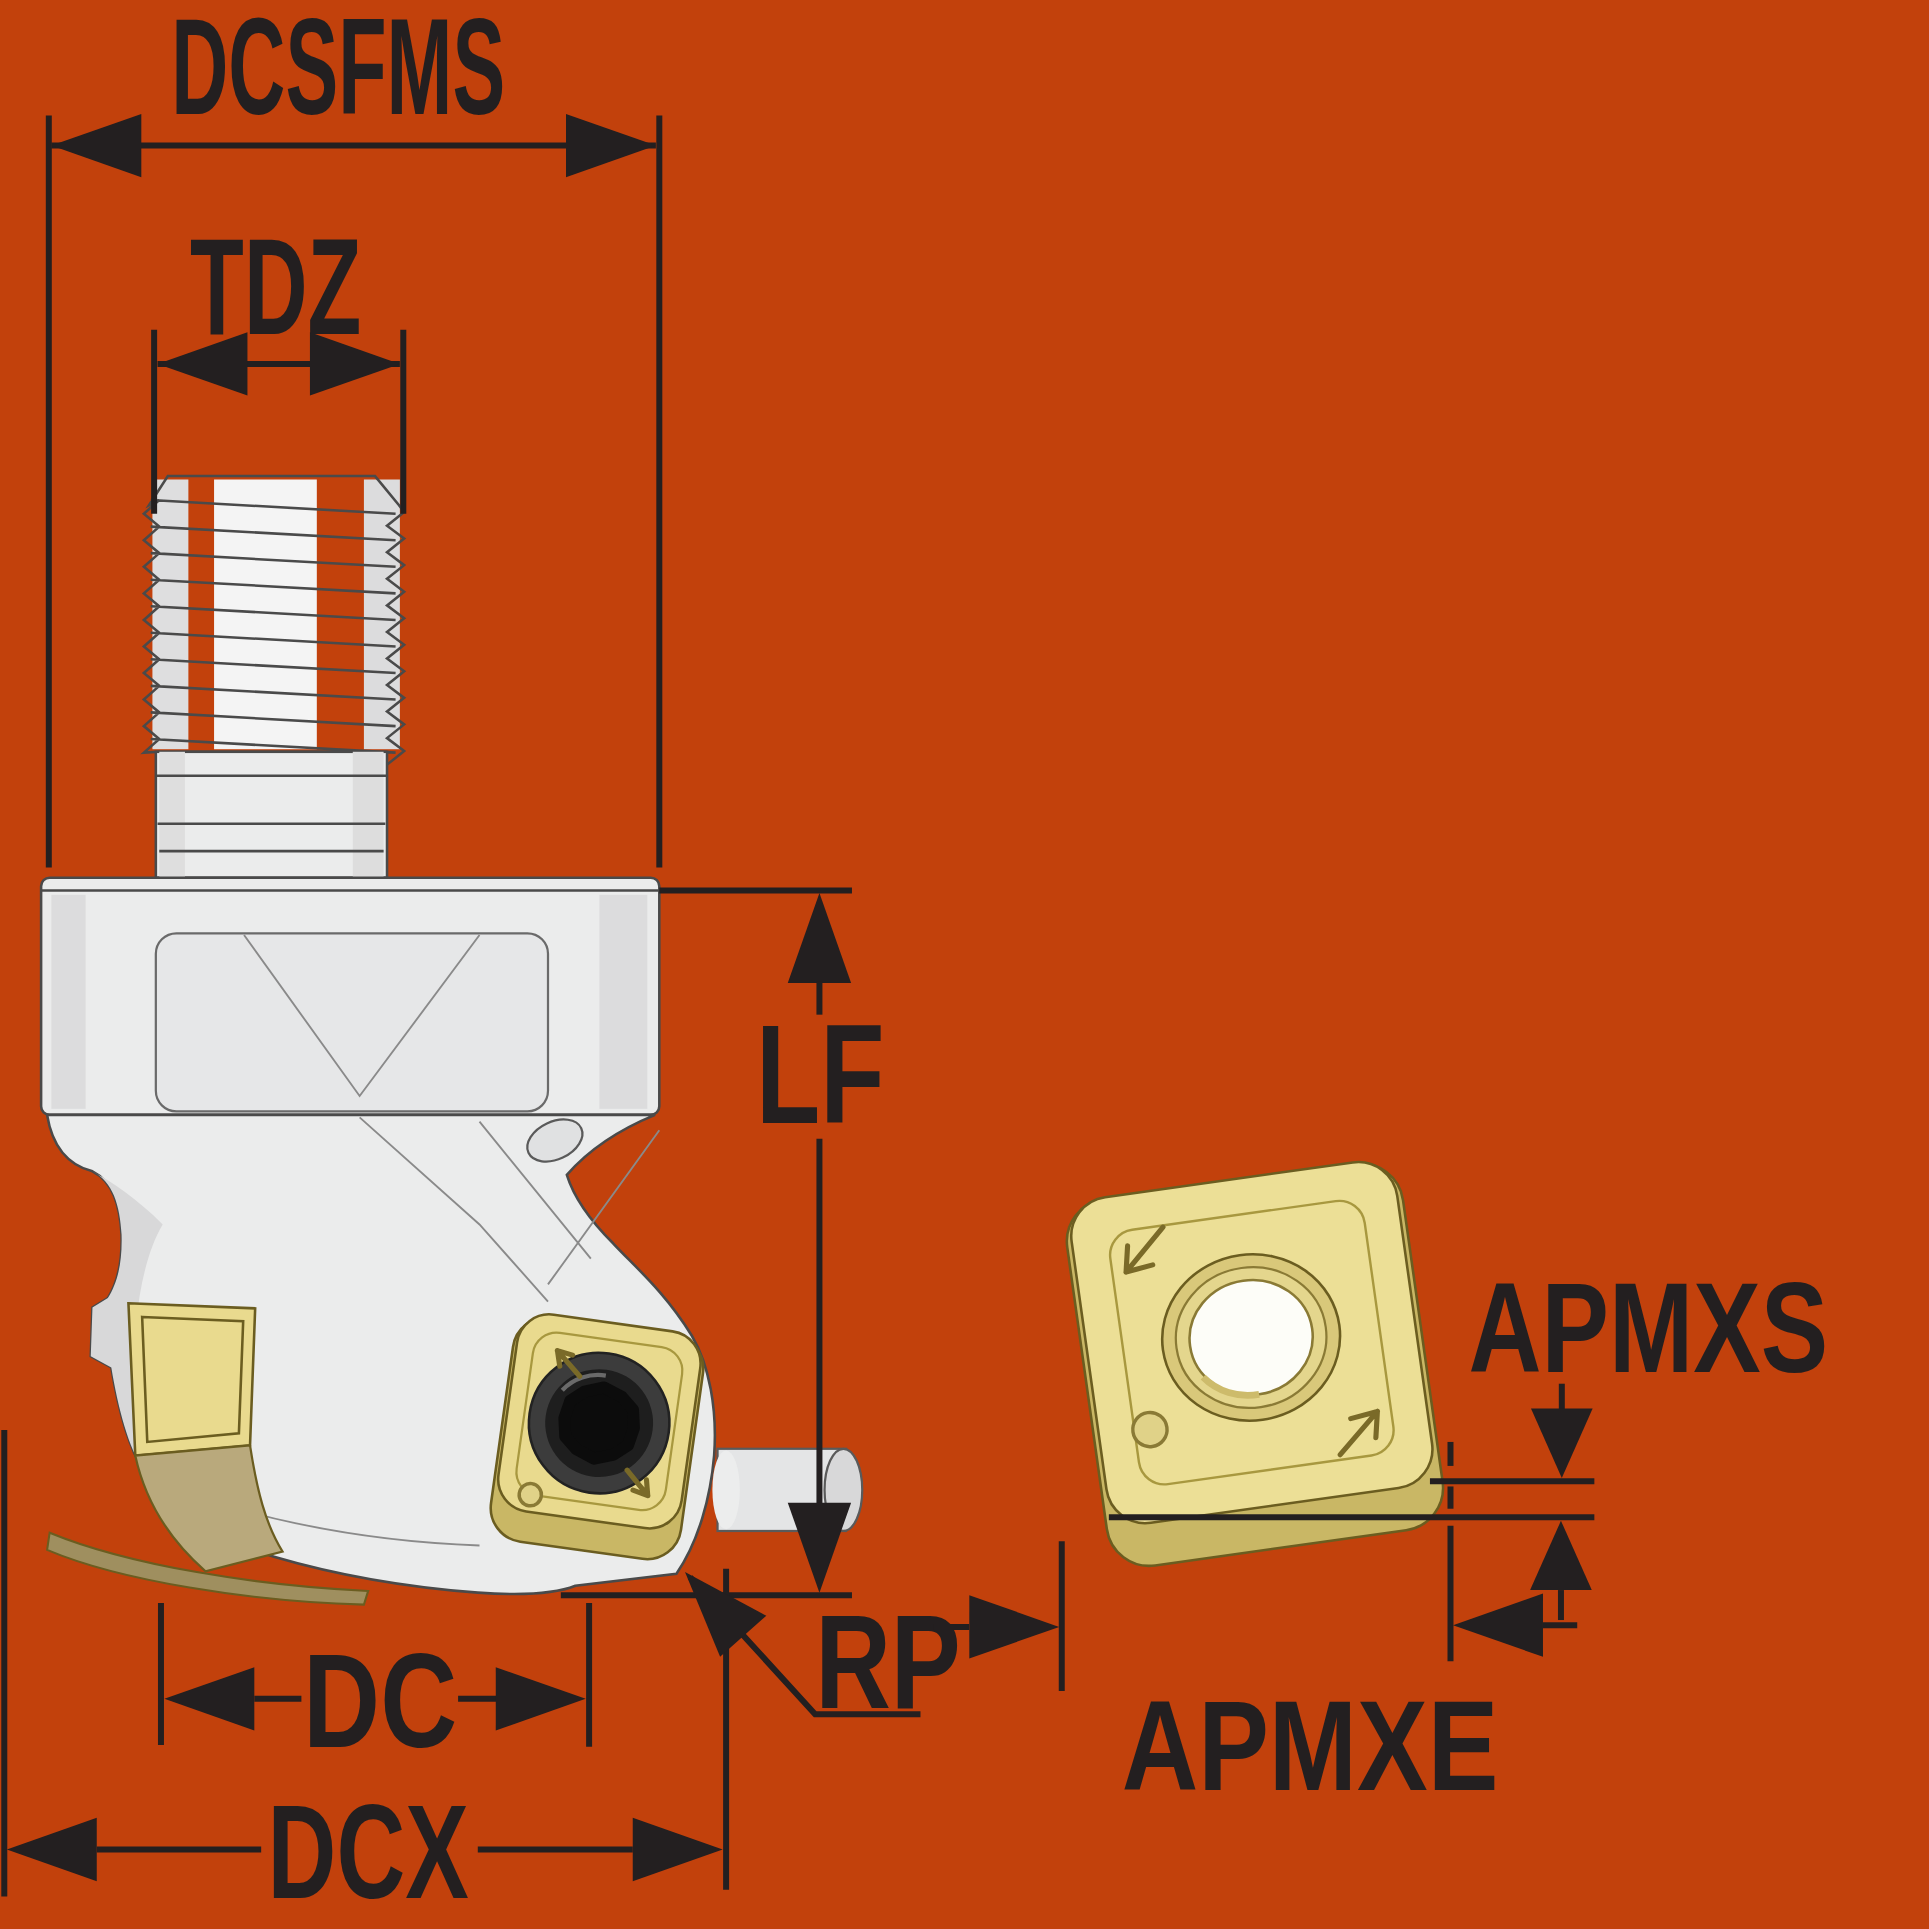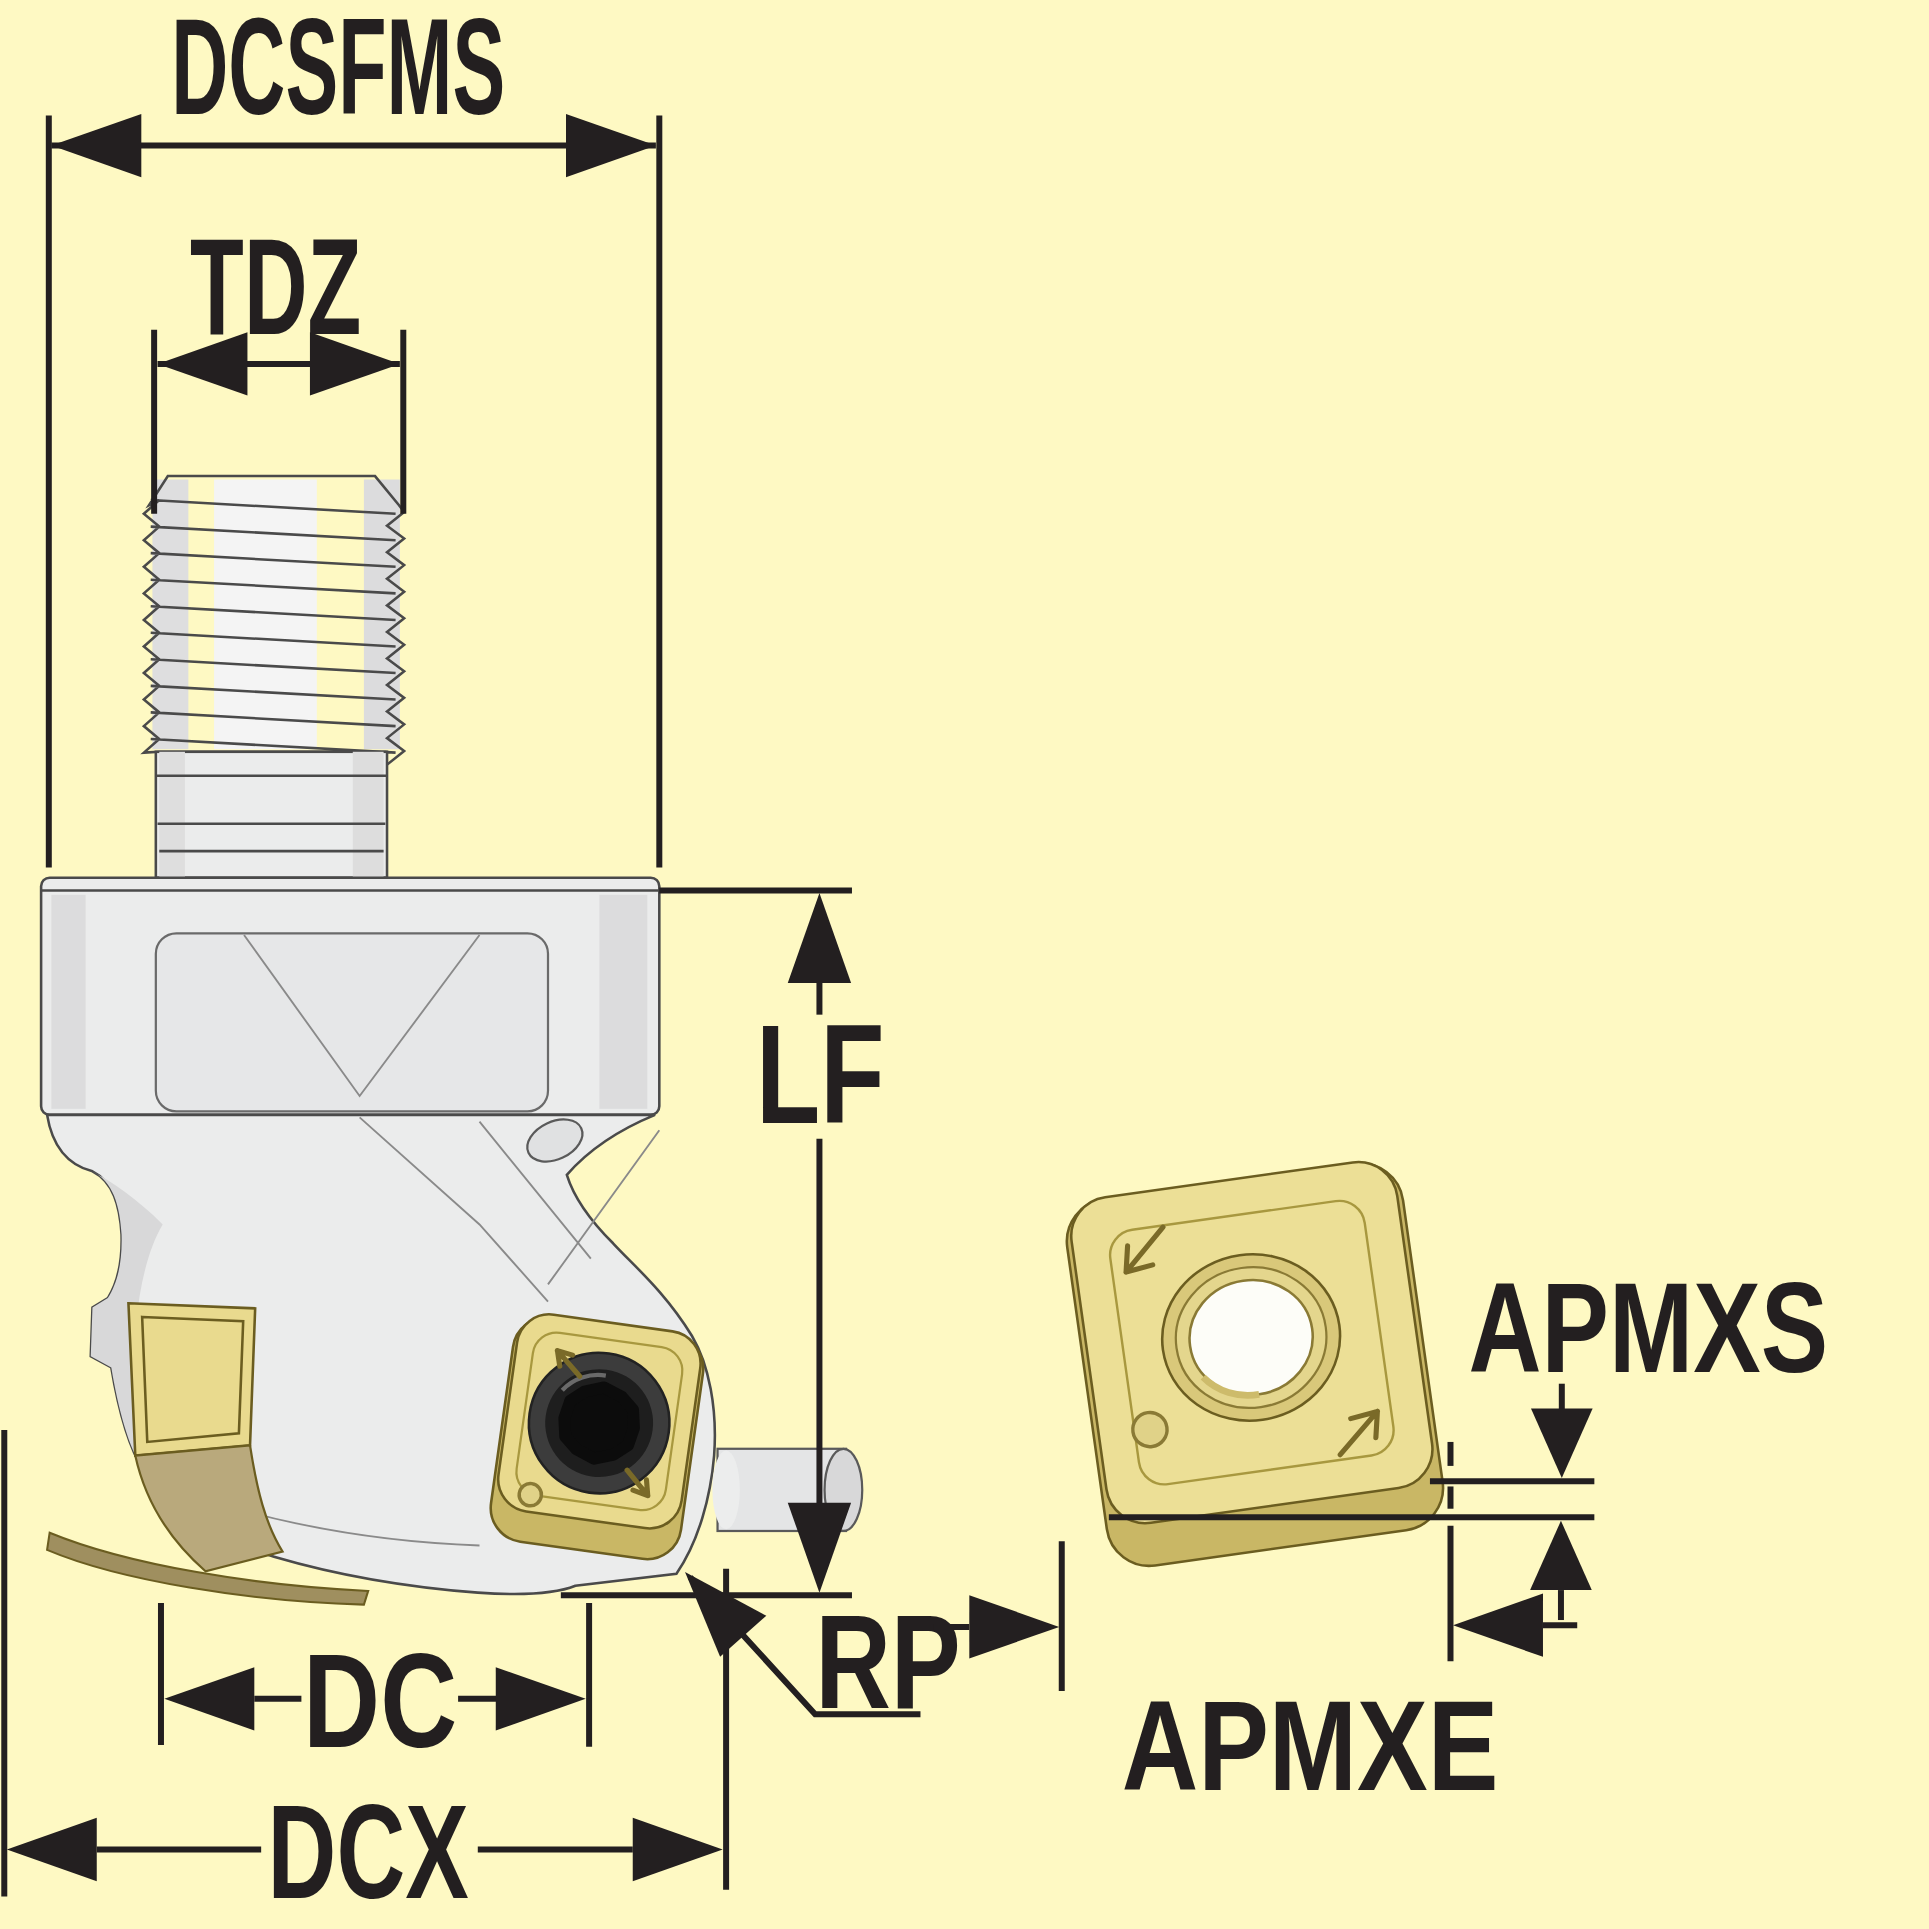--- a/index.html
+++ b/index.html
@@ -1,16 +1,16 @@
 <!DOCTYPE html>
 <html style="font-size:13.7px"><head>
 <meta charset="utf-8">
 <style>
   html,body{margin:0;padding:0;background:#fff;}
-  .stage{width:1930px;height:1930px;position:relative;background:#fef9c3;overflow:hidden;}
+  .stage{width:1930px;height:1930px;position:relative;background:#c2410c;overflow:hidden;}
   svg{display:block;}
   text{font-family:"Liberation Sans","DejaVu Sans",sans-serif;font-weight:700;fill:#231f20;}
   .dim{stroke:#231f20;stroke-width:7;fill:none;}
   .arr{fill:#231f20;stroke:none;}
   .toolline{stroke:#4a4a4a;stroke-width:3;fill:none;}
   .faint{stroke:#8a8a8a;stroke-width:2.2;fill:none;}
   .goldline{stroke:#6b5d20;stroke-width:3;fill:none;}
   .engrave{stroke:#7a6a28;stroke-width:6;fill:none;stroke-linecap:round;}
 </style>
 </head>

